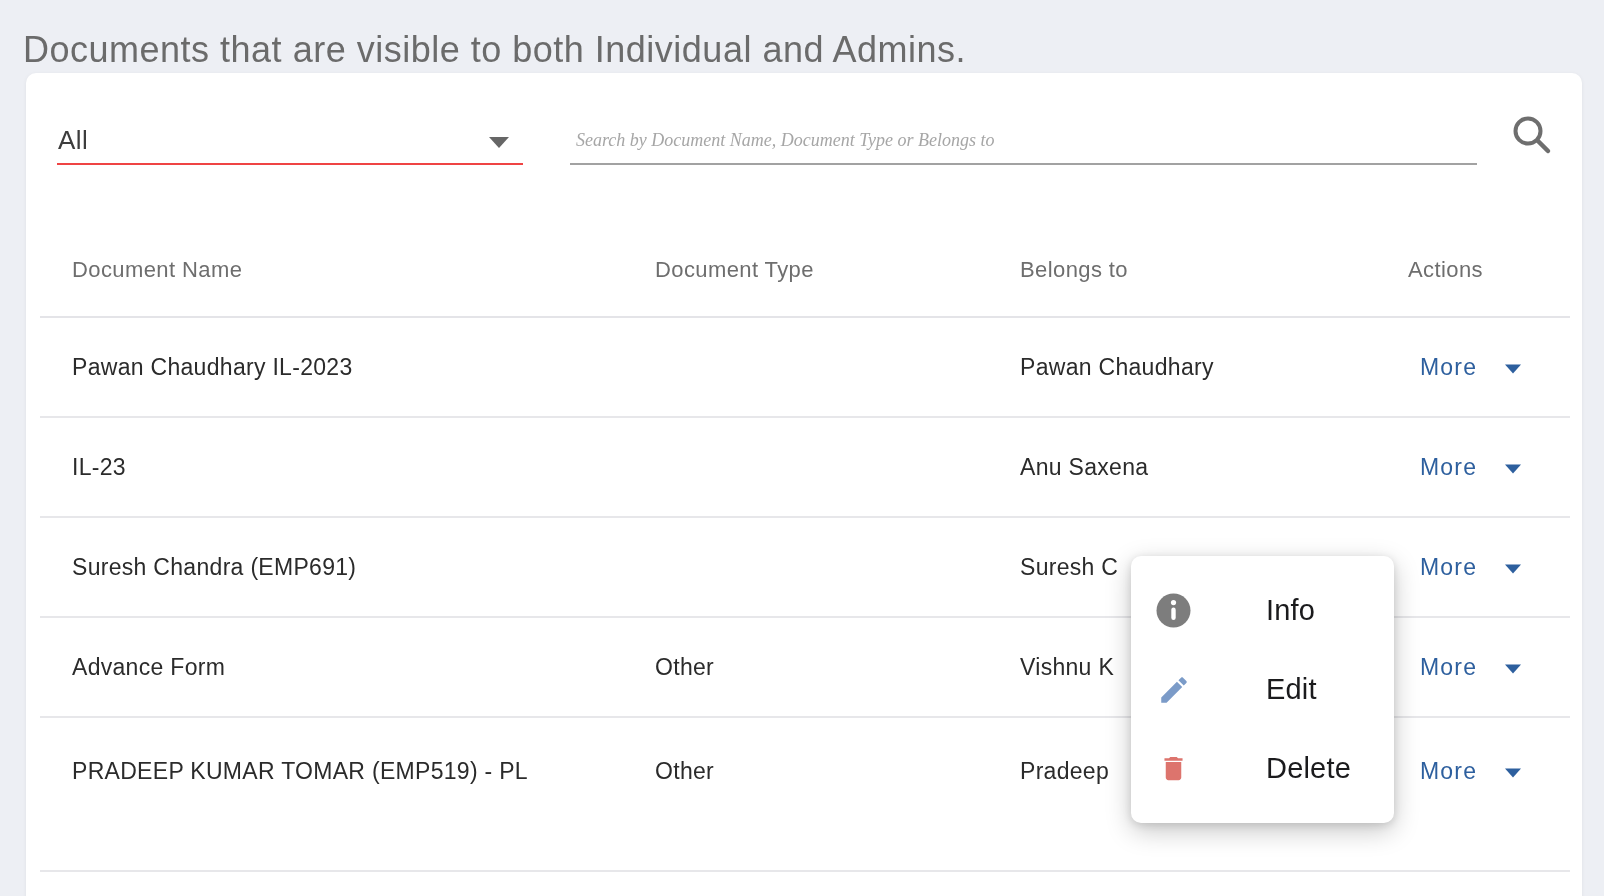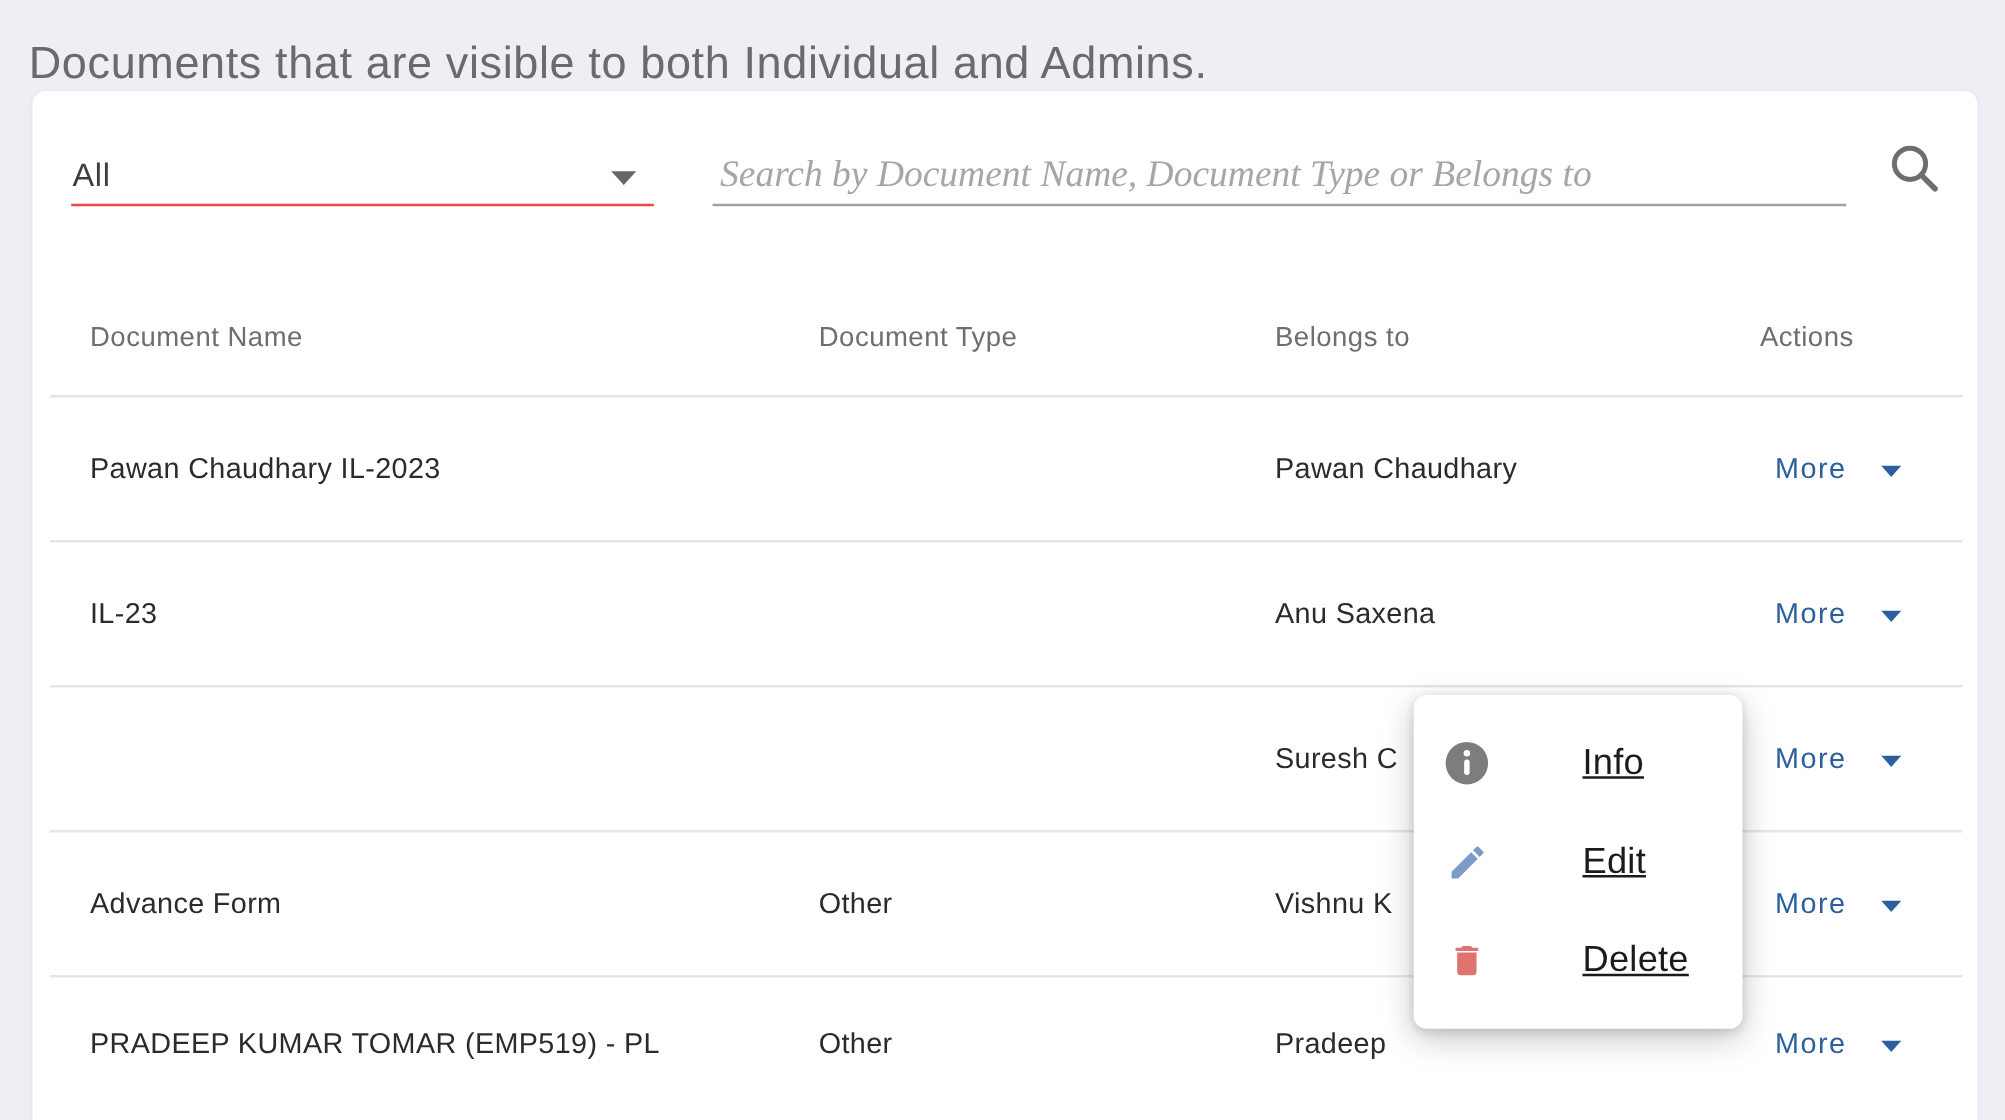--- a/index.html
+++ b/index.html
@@ -40,41 +40,41 @@
   }
   .search-field {
     position:absolute; left:544px; top:48px;
     width:907px; height:44px;
     border-bottom:2px solid #a2a2a2;
   }
   .search-field input {
     width:100%; height:100%;
     border:none; outline:none; background:transparent;
     font-family:"Liberation Serif", serif; font-style:italic;
-    font-size:30px; color:#555;
+    font-size:18px; color:#555;
     padding:0 0 4px 6px;
   }
   .search-field input::placeholder { color:#a6a6a6; opacity:1; }
   .search-btn {
     position:absolute; left:1482px; top:40px;
     width:48px; height:48px;
     background:none; border:none; cursor:pointer;
   }
   
   .table { position:absolute; left:14px; top:150px; width:1530px; }
   .thead {
     position:relative; height:95px;
     border-bottom:2px solid #e4e4e8;
   }
   .thead .hcell {
     position:absolute; top:50%; transform:translateY(-50%);
     font-size:22px; color:#6e6e6e; letter-spacing:0.4px; white-space:nowrap;
   }
   .row {
-    position:relative; height:116px;
+    position:relative; height:100px;
     border-bottom:2px solid #e7e7ea;
   }
   .row.row-tall { height:154px; }
   .row .cell {
     position:absolute; top:50%; transform:translateY(-50%);
     font-size:23px; color:#2b2b2b; letter-spacing:0.3px; white-space:nowrap;
   }
   .row.row-tall .cell { top:53px; }
   .col-name    { left:32px;  }
   .col-type    { left:615px; }
@@ -106,21 +106,21 @@
     position:relative; height:79px;
     display:flex; align-items:center;
     cursor:pointer;
   }
   .menu-item .mi-icon {
     position:absolute; left:25px; width:35px; height:35px;
     display:flex; align-items:center; justify-content:center;
   }
   .menu-item .mi-label {
     position:absolute; left:135px;
-    font-size:29px; color:#1b1b1d; letter-spacing:0.2px;text-decoration:underline;
+    font-size:29px; color:#1b1b1d; letter-spacing:0.2px;
   }
 </style>
 </head>
 <body>
 
 <div class="subtitle">Documents that are visible to both Individual and Admins.</div>
 
 <div class="card">
 
   <div class="filter-select" role="combobox">
@@ -167,20 +167,21 @@
       <span class="cell col-belongs">Anu Saxena</span>
       <span class="cell col-more">
         <button class="more-btn">
           <span>More</span>
           <span class="caret-down"></span>
         </button>
       </span>
     </div>
 
     <div class="row">
+      <span class="cell col-name doc-link">Suresh Chandra (EMP691)</span>
       <span class="cell col-type"></span>
       <span class="cell col-belongs">Suresh C</span>
       <span class="cell col-more">
         <button class="more-btn">
           <span>More</span>
           <span class="caret-down"></span>
         </button>
       </span>
     </div>
 

